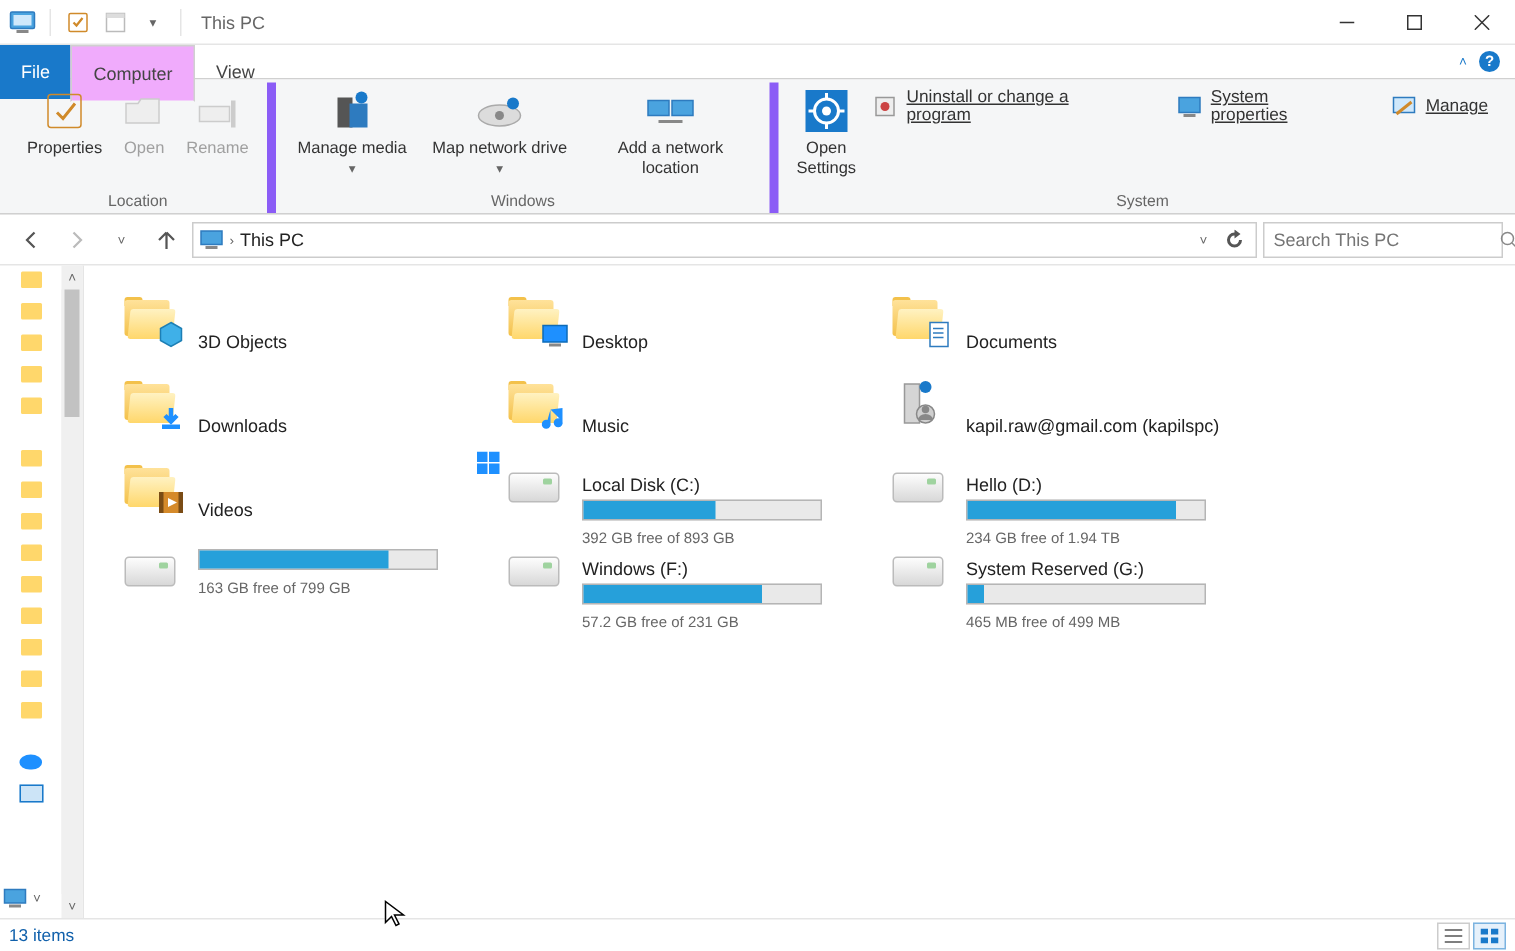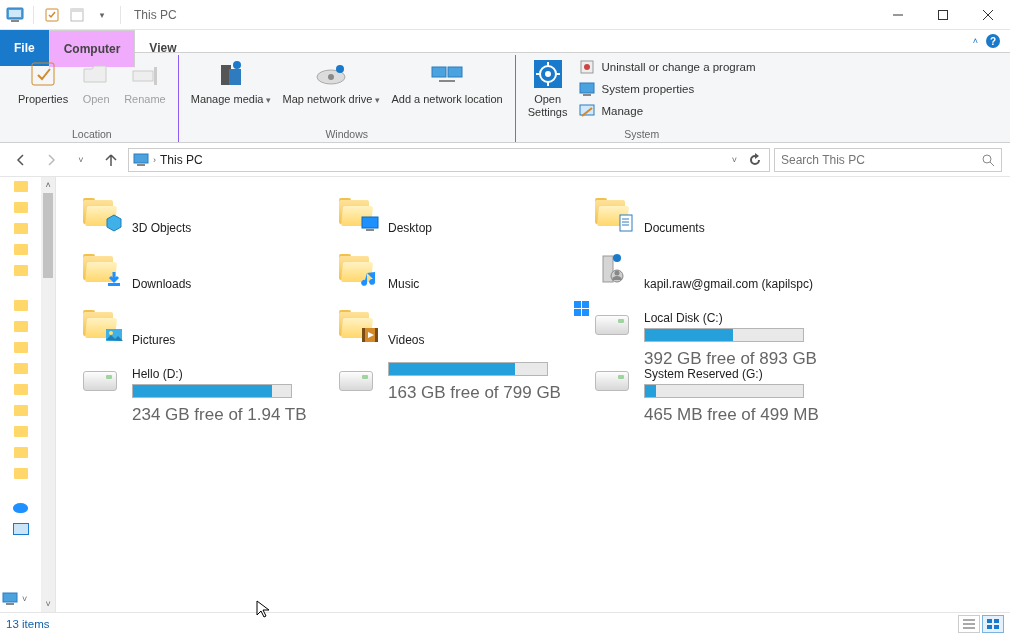--- a/index.html
+++ b/index.html
@@ -9,45 +9,45 @@
 .titlebar { height: 30px; display: flex; align-items: center; border-bottom: 1px solid #e5e5e5; background: #fff; }
 .qat { display: flex; align-items: center; padding-left: 4px; gap: 3px; }
 .qat-icon { width: 22px; height: 22px; display: flex; align-items: center; justify-content: center; }
 .qat-sep { width: 1px; height: 18px; background: #e5e5e5; margin: 0 4px; }
 .titlebar-title { margin-left: 6px; color: #666; font-size: 12px; }
 .titlebar-controls { margin-left: auto; display: flex; }
 .tbc { width: 45px; height: 29px; display: flex; align-items: center; justify-content: center; }
 
 
 .ribbon-tabs { height: 23px; display: flex; align-items: stretch; border-bottom: 1px solid #d0d0d0; background: #fff; padding-left: 0; }
-.ribbon-tab { padding: 18px 14px; display: flex; align-items: center; font-size: 12px; color: #444; font-weight: bold; }
+.ribbon-tab { padding: 18px 14px; display: flex; align-items: center; font-size: 12px; color: #444; }
 .ribbon-tab.file { background: #1979ca; color: #fff; }
 .ribbon-tab.active { background: #f0abfc; border: 1px solid #d0d0d0; border-bottom: 1px solid #f5f6f7; margin-bottom: -1px; }
 .ribbon-right { margin-left: auto; display: flex; align-items: center; padding-right: 10px; gap: 8px; }
 
 
 .ribbon-body { height: 90px; background: #f5f6f7; border-bottom: 1px solid #d0d0d0; display: flex; padding: 2px 6px 0 6px; }
-.ribbon-group { display: flex; flex-direction: column; align-items: center; border-right: 1px solid #8b5cf6; padding: 0 6px; }
+.ribbon-group { display: flex; flex-direction: column; align-items: center; border-right: 6px solid #8b5cf6; padding: 0 6px; }
 .ribbon-group:last-child { border-right: none; }
 .ribbon-group-buttons { display: flex; flex: 1; align-items: flex-start; }
 .ribbon-btn-big { display: flex; flex-direction: column; align-items: center; justify-content: flex-start; padding: 2px 6px 0 6px; min-width: 44px; text-align: center; font-size: 11px; line-height: 1.15; }
 .ribbon-btn-big .icon { height: 34px; display: flex; align-items: center; justify-content: center; margin-bottom: 2px; }
 .ribbon-btn-small { display: flex; align-items: center; gap: 6px; padding: 2px 6px; font-size: 11.5px; }
-.ribbon-btn-col { display: flex; flex-direction: column; gap: 2px; padding-top: 2px; }
+.ribbon-btn-col { display: flex; gap: 20px; padding-top: 2px; text-decoration: underline; }
 .ribbon-group-label { font-size: 10.5px; color: #666; padding: 2px 0; }
 .disabled { color: #a0a0a0; }
 
 
 .navbar { height: 34px; display: flex; align-items: center; padding: 0 8px; gap: 4px; border-bottom: 1px solid #e5e5e5; }
 .nav-btn { width: 26px; height: 26px; display: flex; align-items: center; justify-content: center; color: #555; }
 .addressbar { flex: 1; height: 24px; border: 1px solid #ccc; display: flex; align-items: center; padding: 0 2px 0 4px; gap: 4px; background: #fff; }
 .addressbar .crumb { font-size: 12px; color: #222; }
 .addressbar .spacer { flex: 1; }
 .refresh-btn { width: 24px; height: 24px; display: flex; align-items: center; justify-content: center; border: 0px; margin-left:2px; }
-.searchbox { width: 228px; height: 24px; border: 1px solid #ccc; display: flex; align-items: center; padding: 0 6px; color: #888; justify-content: space-between; background:#fff;}
+.searchbox { width: 160px; height: 24px; border: 1px solid #ccc; display: flex; align-items: center; padding: 0 6px; color: #888; justify-content: space-between; background:#fff;}
 .searchbox input { border: none; outline: none; width: 150px; font-size: 12px; color: #555; }
 
 
 .explorer-body { display: flex; height: calc(634px - 30px - 23px - 90px - 34px - 22px); }
 .nav-pane { width: 56px; display: flex; border-right: 1px solid #e5e5e5; position: relative; }
 .nav-tree { width: 42px; display: flex; flex-direction: column; align-items: center; padding-top: 4px; gap: 10px; overflow: hidden; }
 .nav-tree .mini-folder { width: 14px; height: 11px; background: #ffd76b; border-radius: 1px; position: relative; }
 .nav-tree .mini-spacer { height: 4px; }
 .nav-tree .mini-onedrive { width: 15px; height: 10px; background: #1e90ff; border-radius: 50% 50% 45% 45%; }
 .nav-tree .mini-pc { width: 16px; height: 12px; background: #cfe8fb; border: 1px solid #5aa4d6; }
@@ -56,21 +56,21 @@
 .nav-scroll .sc-track { flex:1; background:#f0f0f0; position:relative;}
 .nav-scroll .sc-thumb { position:absolute; left:2px; right:2px; top:0; height:85px; background:#c2c2c2;}
 .nav-pc-row { position:absolute; bottom:6px; left:2px; display:flex; align-items:center; gap:4px; font-size:11px; color:#333;}
 
 .content { flex: 1; overflow: auto; padding: 8px 10px 8px 20px; }
 .items-grid { display: grid; grid-template-columns: 250px 250px 250px; grid-auto-rows: 56px; column-gap: 6px; row-gap: 0; }
 .item { display: flex; align-items: center; gap: 12px; padding: 4px 4px; }
 .item .icon-wrap { width: 40px; height: 40px; display: flex; align-items: center; justify-content: center; flex-shrink:0;}
 .item .meta { display: flex; flex-direction: column; gap: 1px; min-width: 0; flex:1;}
 .item .name { font-size: 12px; color: #222; margin-top: 30px; }
-.item .free { font-size: 17px; color: #666; margin-top:5px;}
+.item .free { font-size: 10px; color: #666; margin-top:5px;}
 .drive-bar { width: 160px; height: 14px; border: 1px solid #b5b5b5; background: #e9e9e9; position: relative; margin-top:2px; margin-bottom:1px;}
 .drive-bar .fill { position: absolute; left: 0; top: 0; bottom: 0; background: #26a0da; }
 
 .folder-icon { position: relative; width: 38px; height: 30px; }
 .folder-back { position:absolute; left:2px; top:2px; width:30px; height:24px; background: linear-gradient(#ffe29a,#f3c14b); border-radius:2px;}
 .folder-tab { position:absolute; left:2px; top:0; width:12px; height:6px; background:#f3c14b; border-radius:2px 2px 0 0;}
 .folder-front { position:absolute; left:5px; top:8px; width:30px; height:20px; background: linear-gradient(#fff2c2,#ffd76b); border-radius:2px; transform: skewX(-6deg);}
 .folder-overlay { position:absolute; right:-4px; bottom:-4px; }
 
 .drive-icon { width:34px; height:20px; background: linear-gradient(#fdfdfd,#d8d8d8); border:1px solid #bbb; border-radius:3px; position:relative; }
@@ -451,37 +451,20 @@
             <span class="name">kapil.raw@gmail.com (kapilspc)</span>
           </div>
       </div>
 
       <div class="item">
         <div class="icon-wrap">
             <div class="folder-icon">
               <div class="folder-tab"></div>
               <div class="folder-back"></div>
               <div class="folder-front"></div>
-              <svg class="folder-overlay" width="18" height="16">
-                <rect x="1" y="1" width="16" height="12" fill="#3fb0e8"></rect>
-                <circle cx="6" cy="5" r="2" fill="#ffe26a"></circle>
-                <path d="M1 12 l5 -5 l4 4 l3 -3 l5 5 z" fill="#1d7fb5"></path>
-              </svg>
-            </div>
-          </div>
-        <div class="meta">
-            <span class="name">Pictures</span>
-          </div>
-      </div>
-      <div class="item">
-        <div class="icon-wrap">
-            <div class="folder-icon">
-              <div class="folder-tab"></div>
-              <div class="folder-back"></div>
-              <div class="folder-front"></div>
               <svg class="folder-overlay" width="18" height="18">
                 <rect x="1" y="2" width="16" height="14" fill="#d58a2a"></rect>
                 <rect x="1" y="2" width="3" height="14" fill="#7a4c15"></rect>
                 <rect x="14" y="2" width="3" height="14" fill="#7a4c15"></rect>
                 <polygon points="7,6 13,9 7,12" fill="#fff"></polygon>
               </svg>
             </div>
           </div>
         <div class="meta">
             <span class="name">Videos</span>
@@ -520,20 +503,32 @@
       </div>
       <div class="item">
         <div class="icon-wrap">
             <div class="drive-icon"></div>
           </div>
         <div class="meta">
           <div class="drive-bar">
               <div class="fill" style="width: 80%;"></div>
             </div>
           <span class="free">163 GB free of 799 GB</span>
+        </div>
+      </div>
+      <div class="item">
+        <div class="icon-wrap">
+            <div class="drive-icon"></div>
+          </div>
+        <div class="meta">
+          <span class="name">Windows (F:)</span>
+          <div class="drive-bar">
+              <div class="fill" style="width: 75%;"></div>
+            </div>
+          <span class="free">57.2 GB free of 231 GB</span>
         </div>
       </div>
 
       <div class="item">
         <div class="icon-wrap">
             <div class="drive-icon"></div>
           </div>
         <div class="meta">
           <span class="name">System Reserved (G:)</span>
           <div class="drive-bar">

